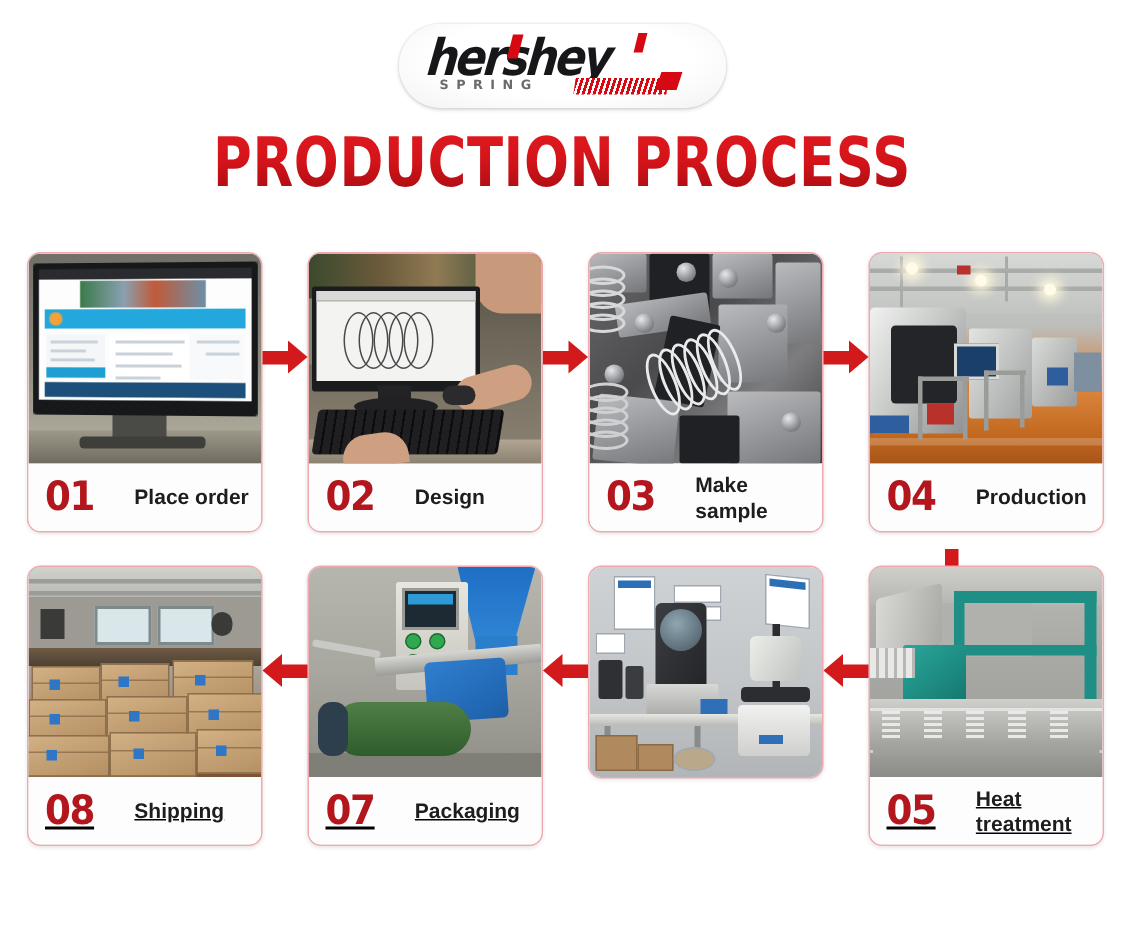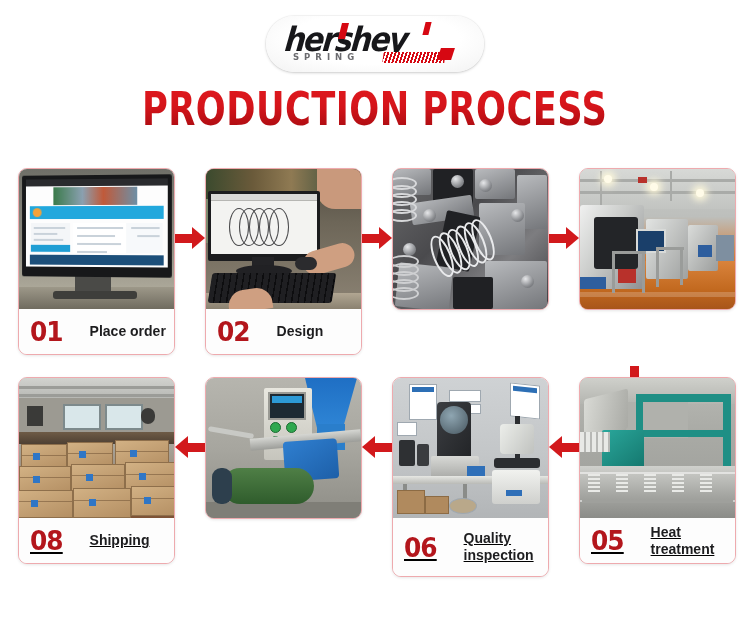--- a/index.html
+++ b/index.html
@@ -548,20 +548,24 @@
           </div>
           <div class="spring3">
             <i style="top:0"></i>
               <i style="top:8px"></i>
               <i style="top:16px"></i>
             <i style="top:24px"></i>
               <i style="top:32px"></i>
           </div>
         </div>
       </div>
+      <div class="card-label">
+        <span class="step-num">03</span>
+        <span class="step-text">Make sample</span>
+      </div>
     </div>
 
     <div class="arrow-h">
       <div class="arrow-right">
         <div class="shaft"></div>
           <div class="head"></div>
       </div>
     </div>
 
     <div class="card">
@@ -588,20 +592,24 @@
           <div class="rail" style="left:76px;top:78px;width:3px;height:40px;"></div>
           <div class="rail" style="left:100px;top:78px;width:3px;height:38px;"></div>
           <div class="rail" style="left:76px;top:78px;width:28px;height:3px;"></div>
           <div class="blue" style="left:0;top:108px;width:26px;height:12px;"></div>
           <div class="blue" style="left:118px;top:76px;width:14px;height:12px;"></div>
           <div class="red" style="left:38px;top:100px;width:18px;height:14px;"></div>
           <div class="red" style="left:58px;top:8px;width:9px;height:6px;"></div>
           <div class="rail" style="left:136px;top:66px;width:18px;height:26px;background:#7e8fa0;"></div>
         </div>
       </div>
+      <div class="card-label">
+        <span class="step-num">04</span>
+        <span class="step-text">Production</span>
+      </div>
     </div>
   </div>
 
   <div class="arrow-down-wrap">
     <div class="arrow-down">
       <div class="shaft"></div>
         <div class="head"></div>
     </div>
   </div>
 
@@ -684,20 +692,24 @@
             </div>
           <div class="btn" style="left:64px;top:44px;"></div>
           <div class="btn" style="left:80px;top:44px;"></div>
           <div class="btn" style="left:64px;top:58px;"></div>
           <div class="btn" style="left:80px;top:58px;background:#d0d2cd;border-color:#8d8f8a;"></div>
           <div class="tray"></div>
           <div class="bag"></div>
           <div class="roll"></div>
           <div class="rollcap"></div>
         </div>
+      </div>
+      <div class="card-label">
+        <span class="step-num">07</span>
+        <span class="step-text">Packaging</span>
       </div>
     </div>
 
     <div class="arrow-h">
       <div class="arrow-left">
         <div class="shaft"></div>
           <div class="head"></div>
       </div>
     </div>
 
@@ -724,24 +736,20 @@
           <div class="bench"></div>
           <div class="benchleg" style="left:10px;top:106px;height:28px;"></div>
           <div class="benchleg" style="left:70px;top:106px;height:28px;"></div>
           <div class="blue-box" style="left:74px;top:88px;width:18px;height:10px;"></div>
           <div class="unit"></div>
           <div class="blue-box" style="right:26px;top:112px;width:16px;height:6px;"></div>
           <div class="box" style="left:4px;top:112px;width:26px;height:22px;"></div>
           <div class="box" style="left:32px;top:118px;width:22px;height:16px;"></div>
           <div class="poster" style="left:56px;top:120px;width:26px;height:14px;border-radius:50%;background:#b9a88a;"></div>
         </div>
-      </div>
-      <div class="card-label two-line">
-        <span class="step-num">06</span>
-        <span class="step-text"><span>Quality</span><br><span>inspection</span></span>
       </div>
     </div>
 
     <div class="arrow-h">
       <div class="arrow-left">
         <div class="shaft"></div>
           <div class="head"></div>
       </div>
     </div>
 

